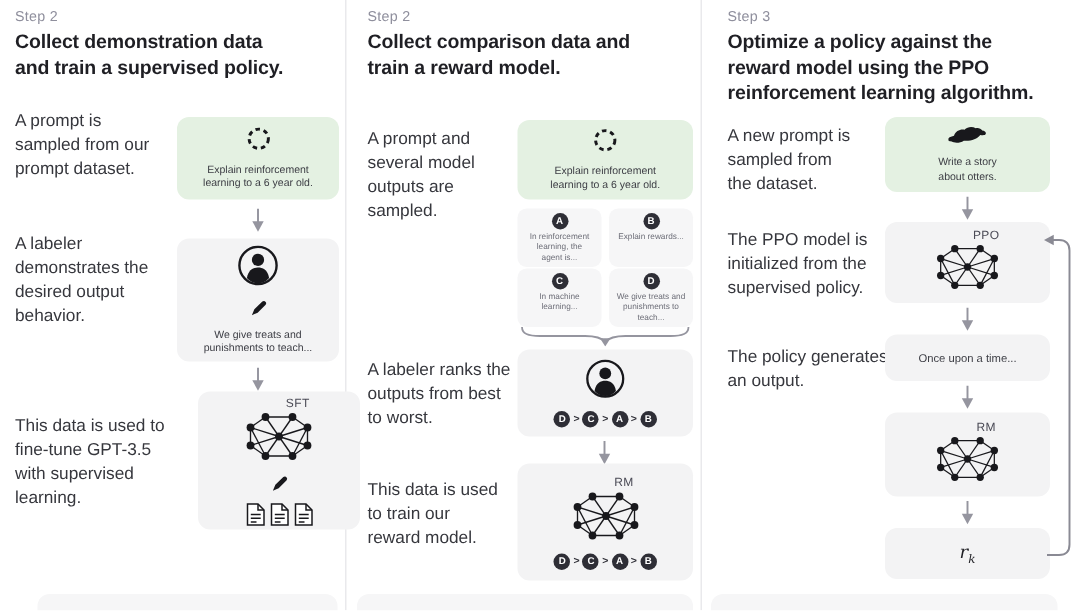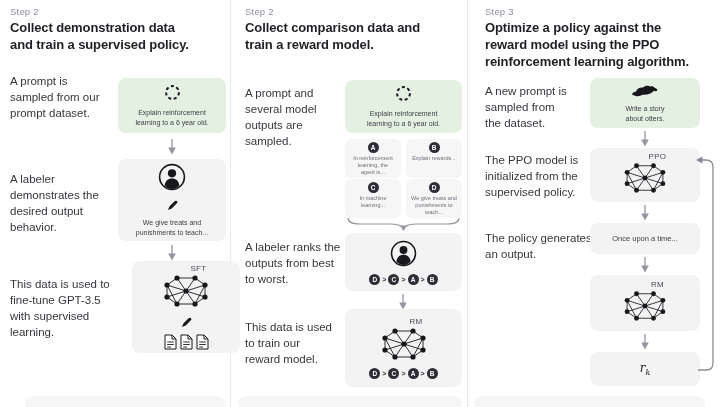--- a/index.html
+++ b/index.html
@@ -43,21 +43,21 @@
   <div class="bottom-strip" style="left:238px;top:396px;width:224px;"></div>
   <div class="bottom-strip" style="left:474px;top:396px;width:231px;"></div>
 
   <div class="abs step-label" style="left:10px;top:6px;">Step 2</div>
   <div class="abs heading pre" style="left:10px;top:20px;width:215px;">Collect demonstration data
 and train a supervised policy.</div>
 
   <div class="abs side-text pre" style="left:10px;top:74px;width:105px;">A prompt is
 sampled from our
 prompt dataset.</div>
-  <div class="abs side-text pre" style="left:10px;top:172px;width:105px;">A labeler
+  <div class="abs side-text pre" style="left:10px;top:156px;width:105px;">A labeler
 demonstrates the
 desired output
 behavior.</div>
   <div class="abs side-text pre" style="left:10px;top:277px;width:112px;">This data is used to
 fine-tune GPT-3.5
 with supervised
 learning.</div>
 
   <div class="dbox gbox" style="left:118px;top:78px;width:108px;height:55px;">
     <span>

